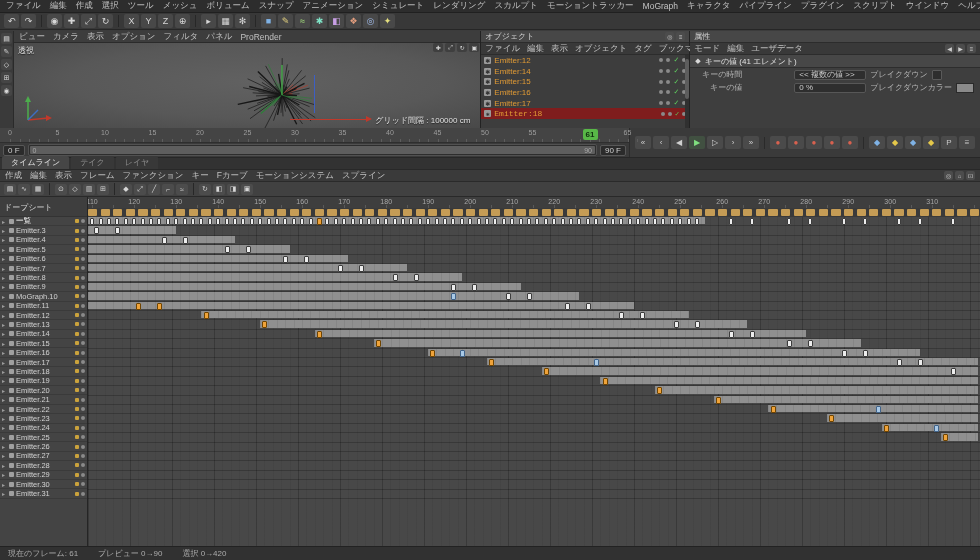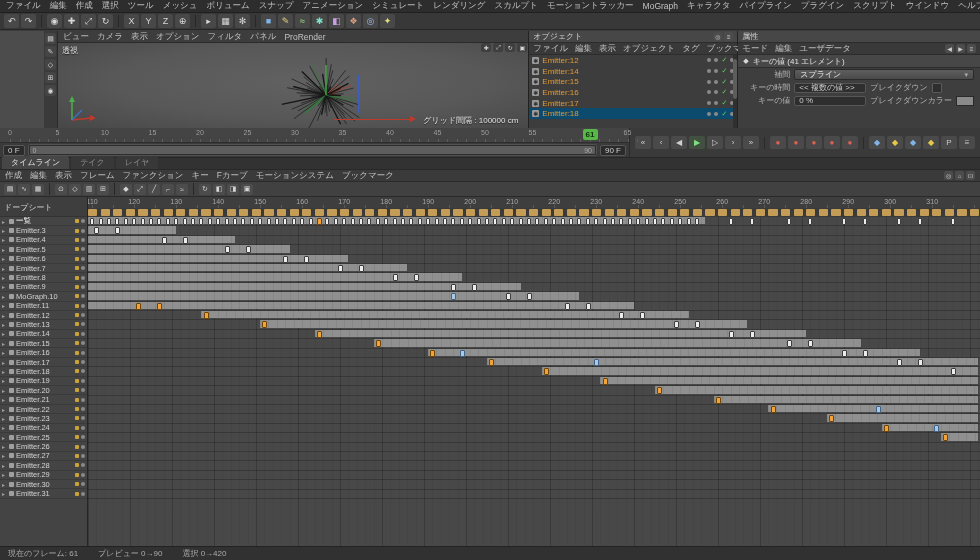--- a/index.html
+++ b/index.html
@@ -11,21 +11,21 @@
   .menu-item{color:#c2c2c2;white-space:nowrap;font-size:8.5px;cursor:default;}
   .menubar .spacer{flex:1;}
   
   .toolbar{position:absolute;left:0;top:13px;width:980px;height:17px;background:#383838;
            border-bottom:1px solid #262626;display:flex;align-items:center;gap:2px;padding:0 4px;box-sizing:border-box;}
   .tool-icon{width:15px;height:14px;border-radius:2px;background:#484848;display:flex;align-items:center;
              justify-content:center;font-size:9px;color:#d6d6d6;flex:0 0 auto;}
   .tool-sep{width:1px;height:12px;background:#272727;margin:0 3px;flex:0 0 auto;}
   
   .workspace{position:absolute;left:0;top:31px;width:980px;height:97px;display:flex;}
-  .viewport{width:552px;display:flex;border-right:1px solid #222;box-sizing:border-box;background:#4c4c4c;padding-left:44px;}
+  .viewport{width:552px;display:flex;border-right:1px solid #222;box-sizing:border-box;background:#4c4c4c;}
   .vp-side{width:13px;background:#3a3a3a;border-right:1px solid #2a2a2a;display:flex;flex-direction:column;align-items:center;gap:2px;padding-top:2px;}
   .vp-side .tool-icon{width:11px;height:11px;font-size:7px;background:#454545;}
   .vp-main{flex:1;display:flex;flex-direction:column;position:relative;}
   .vp-menus{height:11px;background:#3d3d3d;border-bottom:1px solid #2b2b2b;display:flex;align-items:center;gap:8px;padding:0 5px;font-size:8px;color:#b8b8b8;}
   .vp-canvas{flex:1;position:relative;overflow:hidden;
              background:radial-gradient(ellipse at 52% 45%,#616161 0%,#585858 55%,#474747 100%);}
   .vp-view-label{position:absolute;left:4px;top:2px;font-size:8px;color:#e0e0e0;text-shadow:0 1px 1px rgba(0,0,0,.7);}
   .vp-grid-label{position:absolute;right:10px;bottom:2px;font-size:8px;color:#e2e2e2;text-shadow:0 1px 1px rgba(0,0,0,.6);}
   .vp-controls{position:absolute;right:1px;top:0px;display:flex;gap:2px;}
   .vp-controls .tool-icon{width:10px;height:9px;font-size:6px;background:#3f3f3f;}
@@ -33,34 +33,34 @@
   .red-arrow{position:absolute;width:0;height:0;border-left:6px solid #c0392b;border-top:3px solid transparent;border-bottom:3px solid transparent;}
   .blue-line{position:absolute;width:1px;background:#3d5fc4;}
   
   .obj-panel{width:209px;display:flex;flex-direction:column;background:#3d3d3d;border-right:1px solid #222;box-sizing:border-box;}
   .panel-title{height:11px;background:#474747;border-bottom:1px solid #2c2c2c;display:flex;align-items:center;gap:4px;padding:0 4px;font-size:8px;color:#d2d2d2;}
   .panel-title .spacer{flex:1;}
   .panel-menus{height:11px;background:#393939;border-bottom:1px solid #2c2c2c;display:flex;align-items:center;gap:7px;padding:0 4px;font-size:8px;color:#b2b2b2;}
   .mini-icon{width:9px;height:9px;border-radius:2px;background:#4c4c4c;display:flex;align-items:center;justify-content:center;font-size:6px;color:#cfcfcf;}
   .obj-list{flex:1;position:relative;}
   .obj-row{height:10.7px;display:flex;align-items:center;gap:3px;padding:0 3px;box-sizing:border-box;}
-  .obj-row.selected{background:#0c4a6e;}
+  .obj-row.selected{background:#7f1d1d;font-family:Liberation Mono, monospace;}
   .obj-icon{width:7px;height:7px;border-radius:1px;background:#9a9a9a;display:flex;align-items:center;justify-content:center;font-size:6px;color:#333;flex:0 0 auto;}
   .obj-name{color:#e09a35;font-size:8px;flex:1;white-space:nowrap;}
   .tog{width:4px;height:4px;border-radius:50%;background:#8a8a8a;flex:0 0 auto;}
   .okcheck{color:#5fcf5f;font-size:7px;flex:0 0 auto;}
   .obj-scroll{position:absolute;right:0;top:0;width:4px;height:100%;background:#303030;}
   .obj-scroll .thumb{position:absolute;top:4px;left:0;width:4px;height:40px;background:#5d5d5d;border-radius:2px;}
   
   .attr-panel{flex:1;display:flex;flex-direction:column;background:#3e3e3e;}
   .attr-header{height:12px;background:#474747;border-bottom:1px solid #2d2d2d;display:flex;align-items:center;gap:4px;padding:0 5px;color:#e0e0e0;font-size:8px;}
   .attr-section{height:11px;background:#404040;border-bottom:1px solid #313131;display:flex;align-items:center;gap:3px;padding:0 5px;color:#cccccc;font-size:8px;}
   .attr-row{height:13px;display:flex;align-items:center;gap:4px;padding:0 6px;}
   .attr-label{min-width:46px;text-align:right;color:#b5b5b5;font-size:8px;white-space:nowrap;}
-  .attr-field{background:#2e2e2e;border:1px solid #575757;border-radius:2px;height:10px;display:flex;align-items:center;padding:0 4px;color:#cfcfcf;font-size:8px;box-sizing:border-box;}
+  .attr-field{background:#2e2e2e;border:1px solid #575757;border-radius:2px;height:10px;display:flex;align-items:center;padding:0 4px;color:#cfcfcf;font-size:8px;box-sizing:border-box;margin-left:48px;}
   .attr-select{background:linear-gradient(#5e5e5e,#4a4a4a);border:1px solid #2a2a2a;border-radius:2px;height:11px;display:flex;align-items:center;gap:4px;padding:0 5px;color:#e2e2e2;font-size:8px;flex:1;justify-content:space-between;box-sizing:border-box;}
   .checkbox{width:8px;height:8px;background:#2e2e2e;border:1px solid #5a5a5a;border-radius:1px;}
   .swatch{width:16px;height:8px;background:#8a8a8a;border:1px solid #2a2a2a;}
   .caret{color:#aaa;font-size:7px;}
   
   .tbar{position:absolute;left:0;top:128px;width:980px;height:30px;background:#3a3a3a;border-bottom:1px solid #272727;display:flex;box-sizing:border-box;}
   .tbar-left{width:700px;display:flex;flex-direction:column;border-right:1px solid #2c2c2c;box-sizing:border-box;}
   .ps-ruler{height:14px;position:relative;background:#444444;border-bottom:1px solid #2e2e2e;}
   .ps-tick{position:absolute;bottom:0;width:1px;height:3px;background:#5d5d5d;}
   .ps-label{position:absolute;top:1px;transform:translateX(-50%);font-size:7px;color:#9d9d9d;}
@@ -366,27 +366,20 @@
             <span class="mini-icon">◀</span>
             <span class="mini-icon">▶</span>
             <span class="mini-icon">≡</span>
           </span>
       </div>
       <div class="attr-header">
         <span style="color:#d8d8d8;font-size:7px;">◆</span>
         <span>キーの値 (41 エレメント)</span>
       </div>
       <div class="attr-row">
-        <span class="attr-label">補間</span>
-        <div class="attr-select">
-          <span>スプライン</span>
-          <span class="caret">▾</span>
-        </div>
-      </div>
-      <div class="attr-row">
         <span class="attr-label">キーの時間</span>
         <div class="attr-field" style="width:72px;">
           <span>&lt;&lt; 複数の値 &gt;&gt;</span>
         </div>
         <span class="attr-label" style="min-width:0;">ブレイクダウン</span>
         <span class="checkbox"></span>
       </div>
       <div class="attr-row">
         <span class="attr-label">キーの値</span>
         <div class="attr-field" style="width:72px;">
@@ -531,21 +524,21 @@
     <div class="tl-menus">
       <span id="tl-menu-items" style="display:flex;gap:8px;">
           <span class="menu-item">作成</span>
           <span class="menu-item">編集</span>
           <span class="menu-item">表示</span>
           <span class="menu-item">フレーム</span>
           <span class="menu-item">ファンクション</span>
           <span class="menu-item">キー</span>
           <span class="menu-item">Fカーブ</span>
           <span class="menu-item">モーションシステム</span>
-          <span class="menu-item">ブックマーク</span>
+          <span class="menu-item">スプライン</span>
         </span>
       <span class="spacer"></span>
       <span id="tl-menu-icons" style="display:flex;gap:2px;">
           <span class="mini-icon">◎</span>
           <span class="mini-icon">⌂</span>
           <span class="mini-icon">⊡</span>
         </span>
     </div>
     <div class="tl-toolbar" id="tl-toolbar">
         <span class="tool-icon">▤</span>

